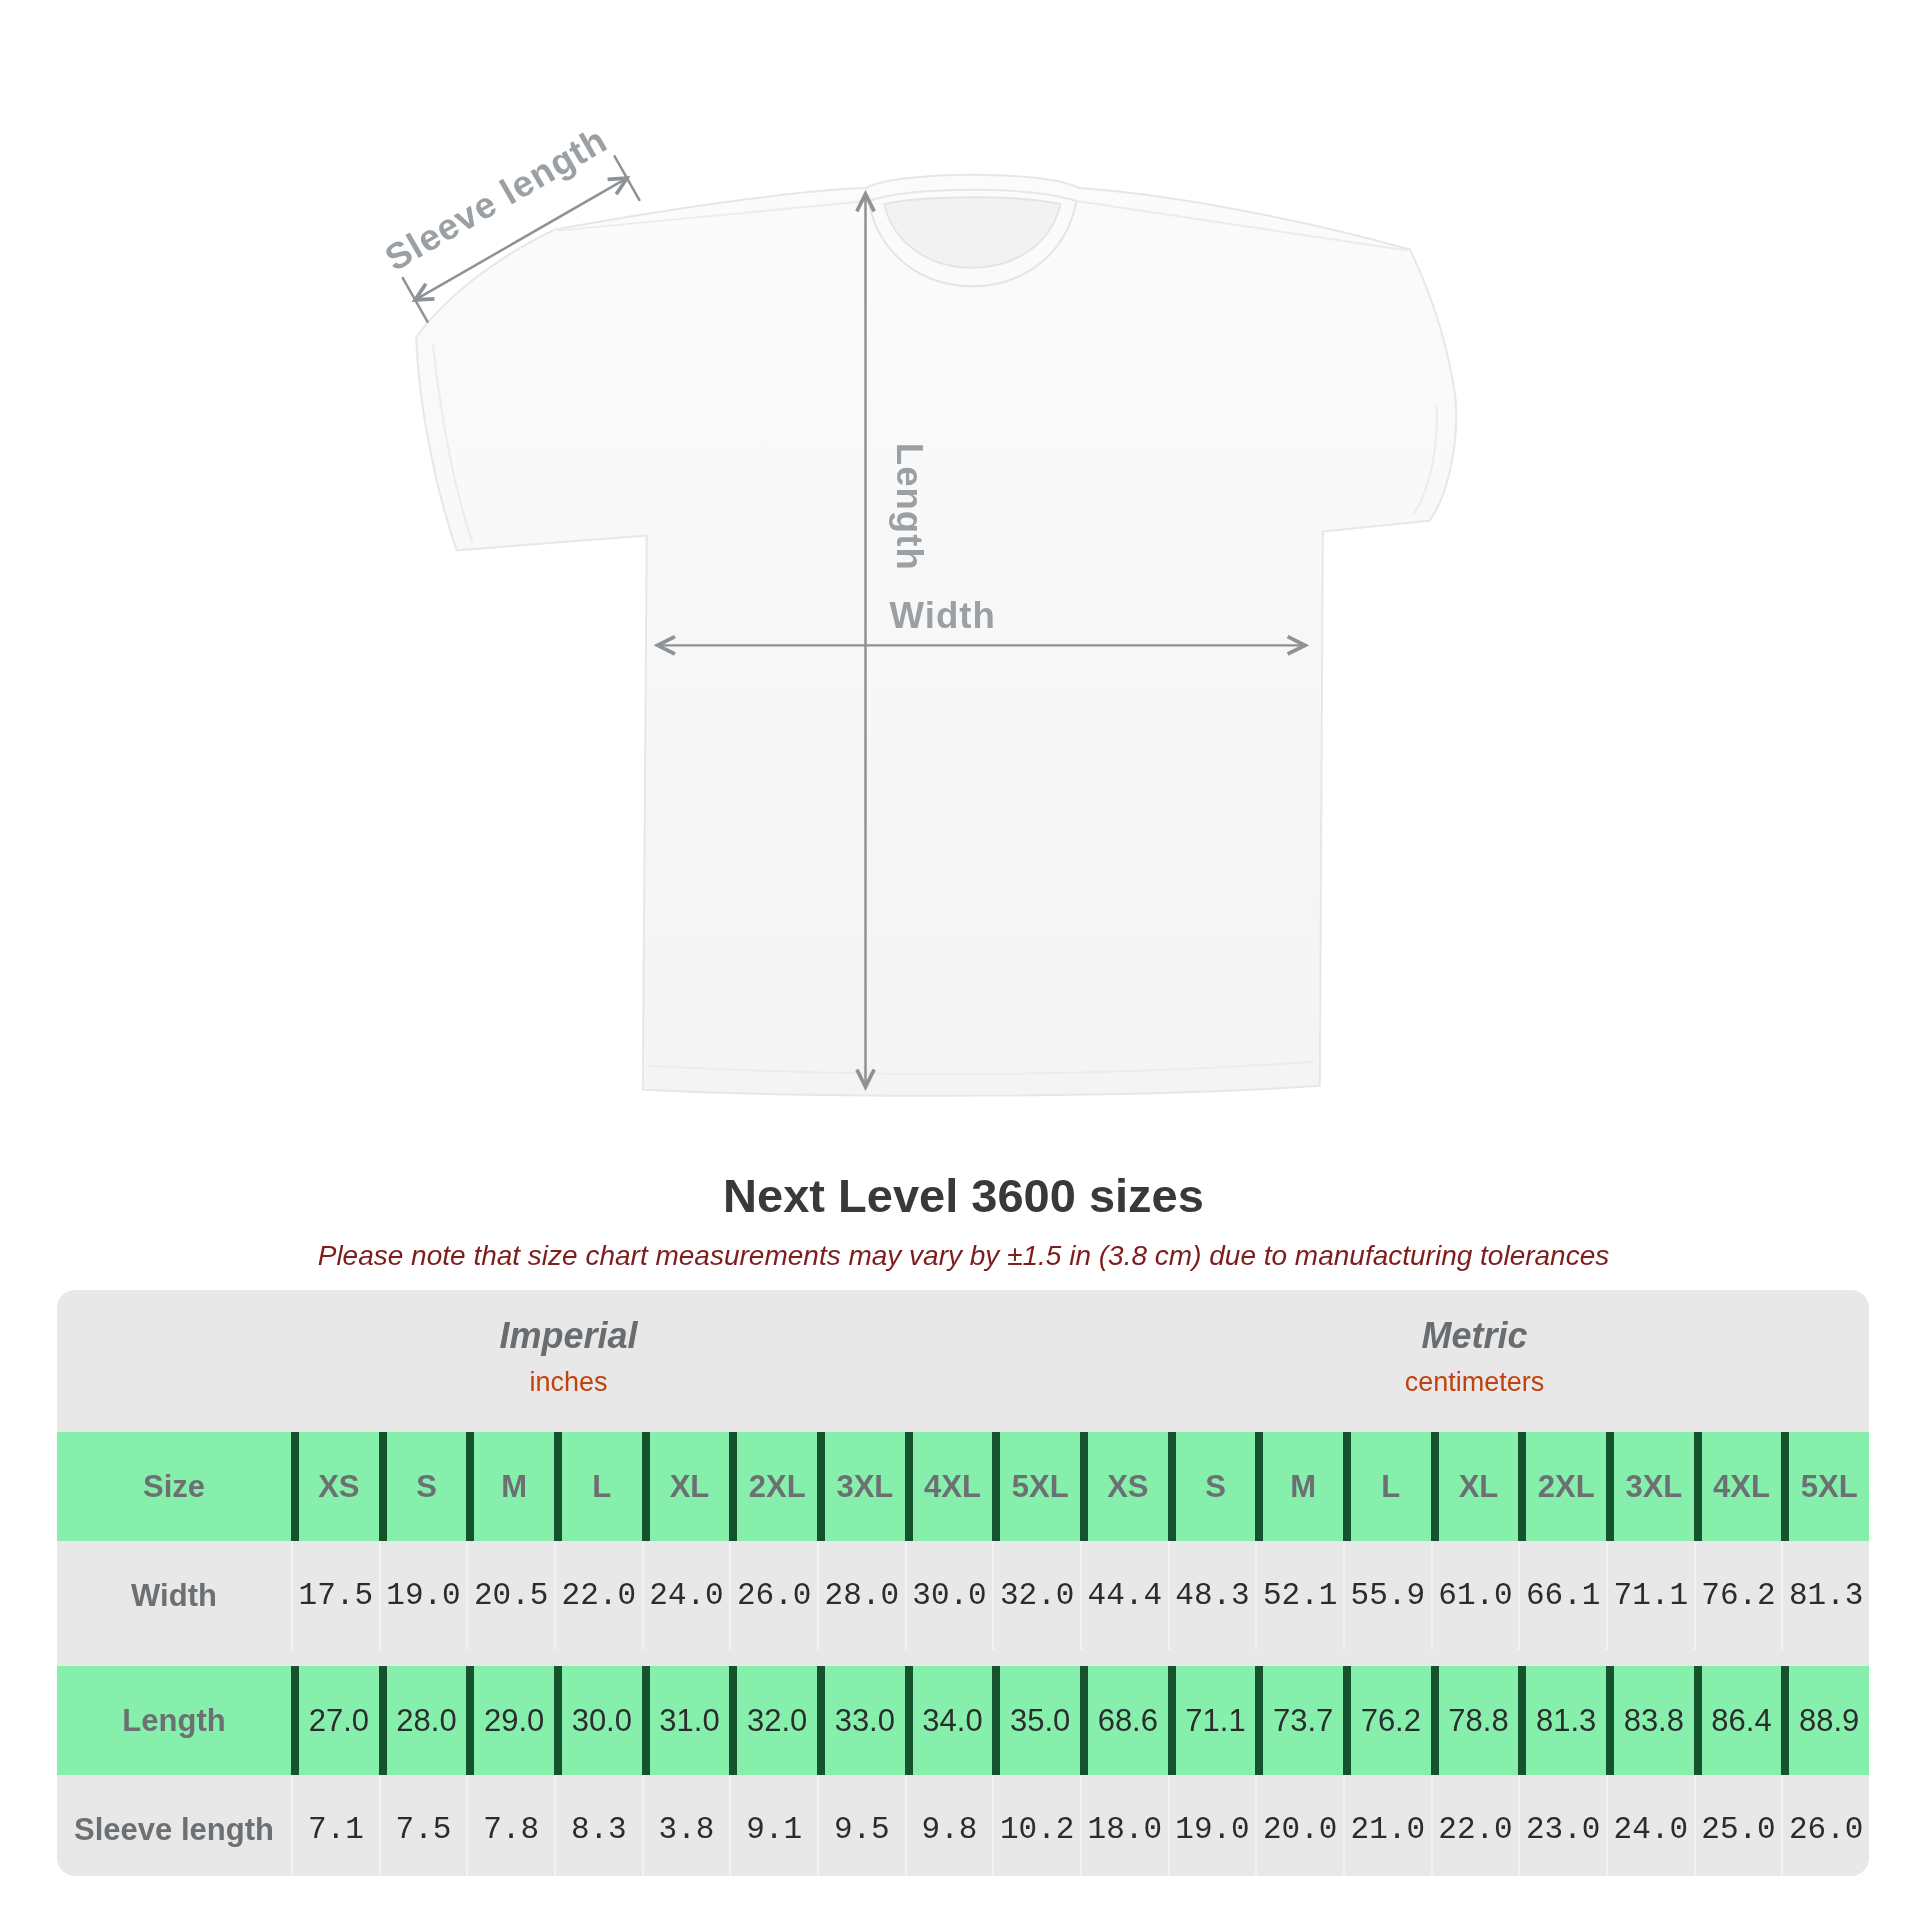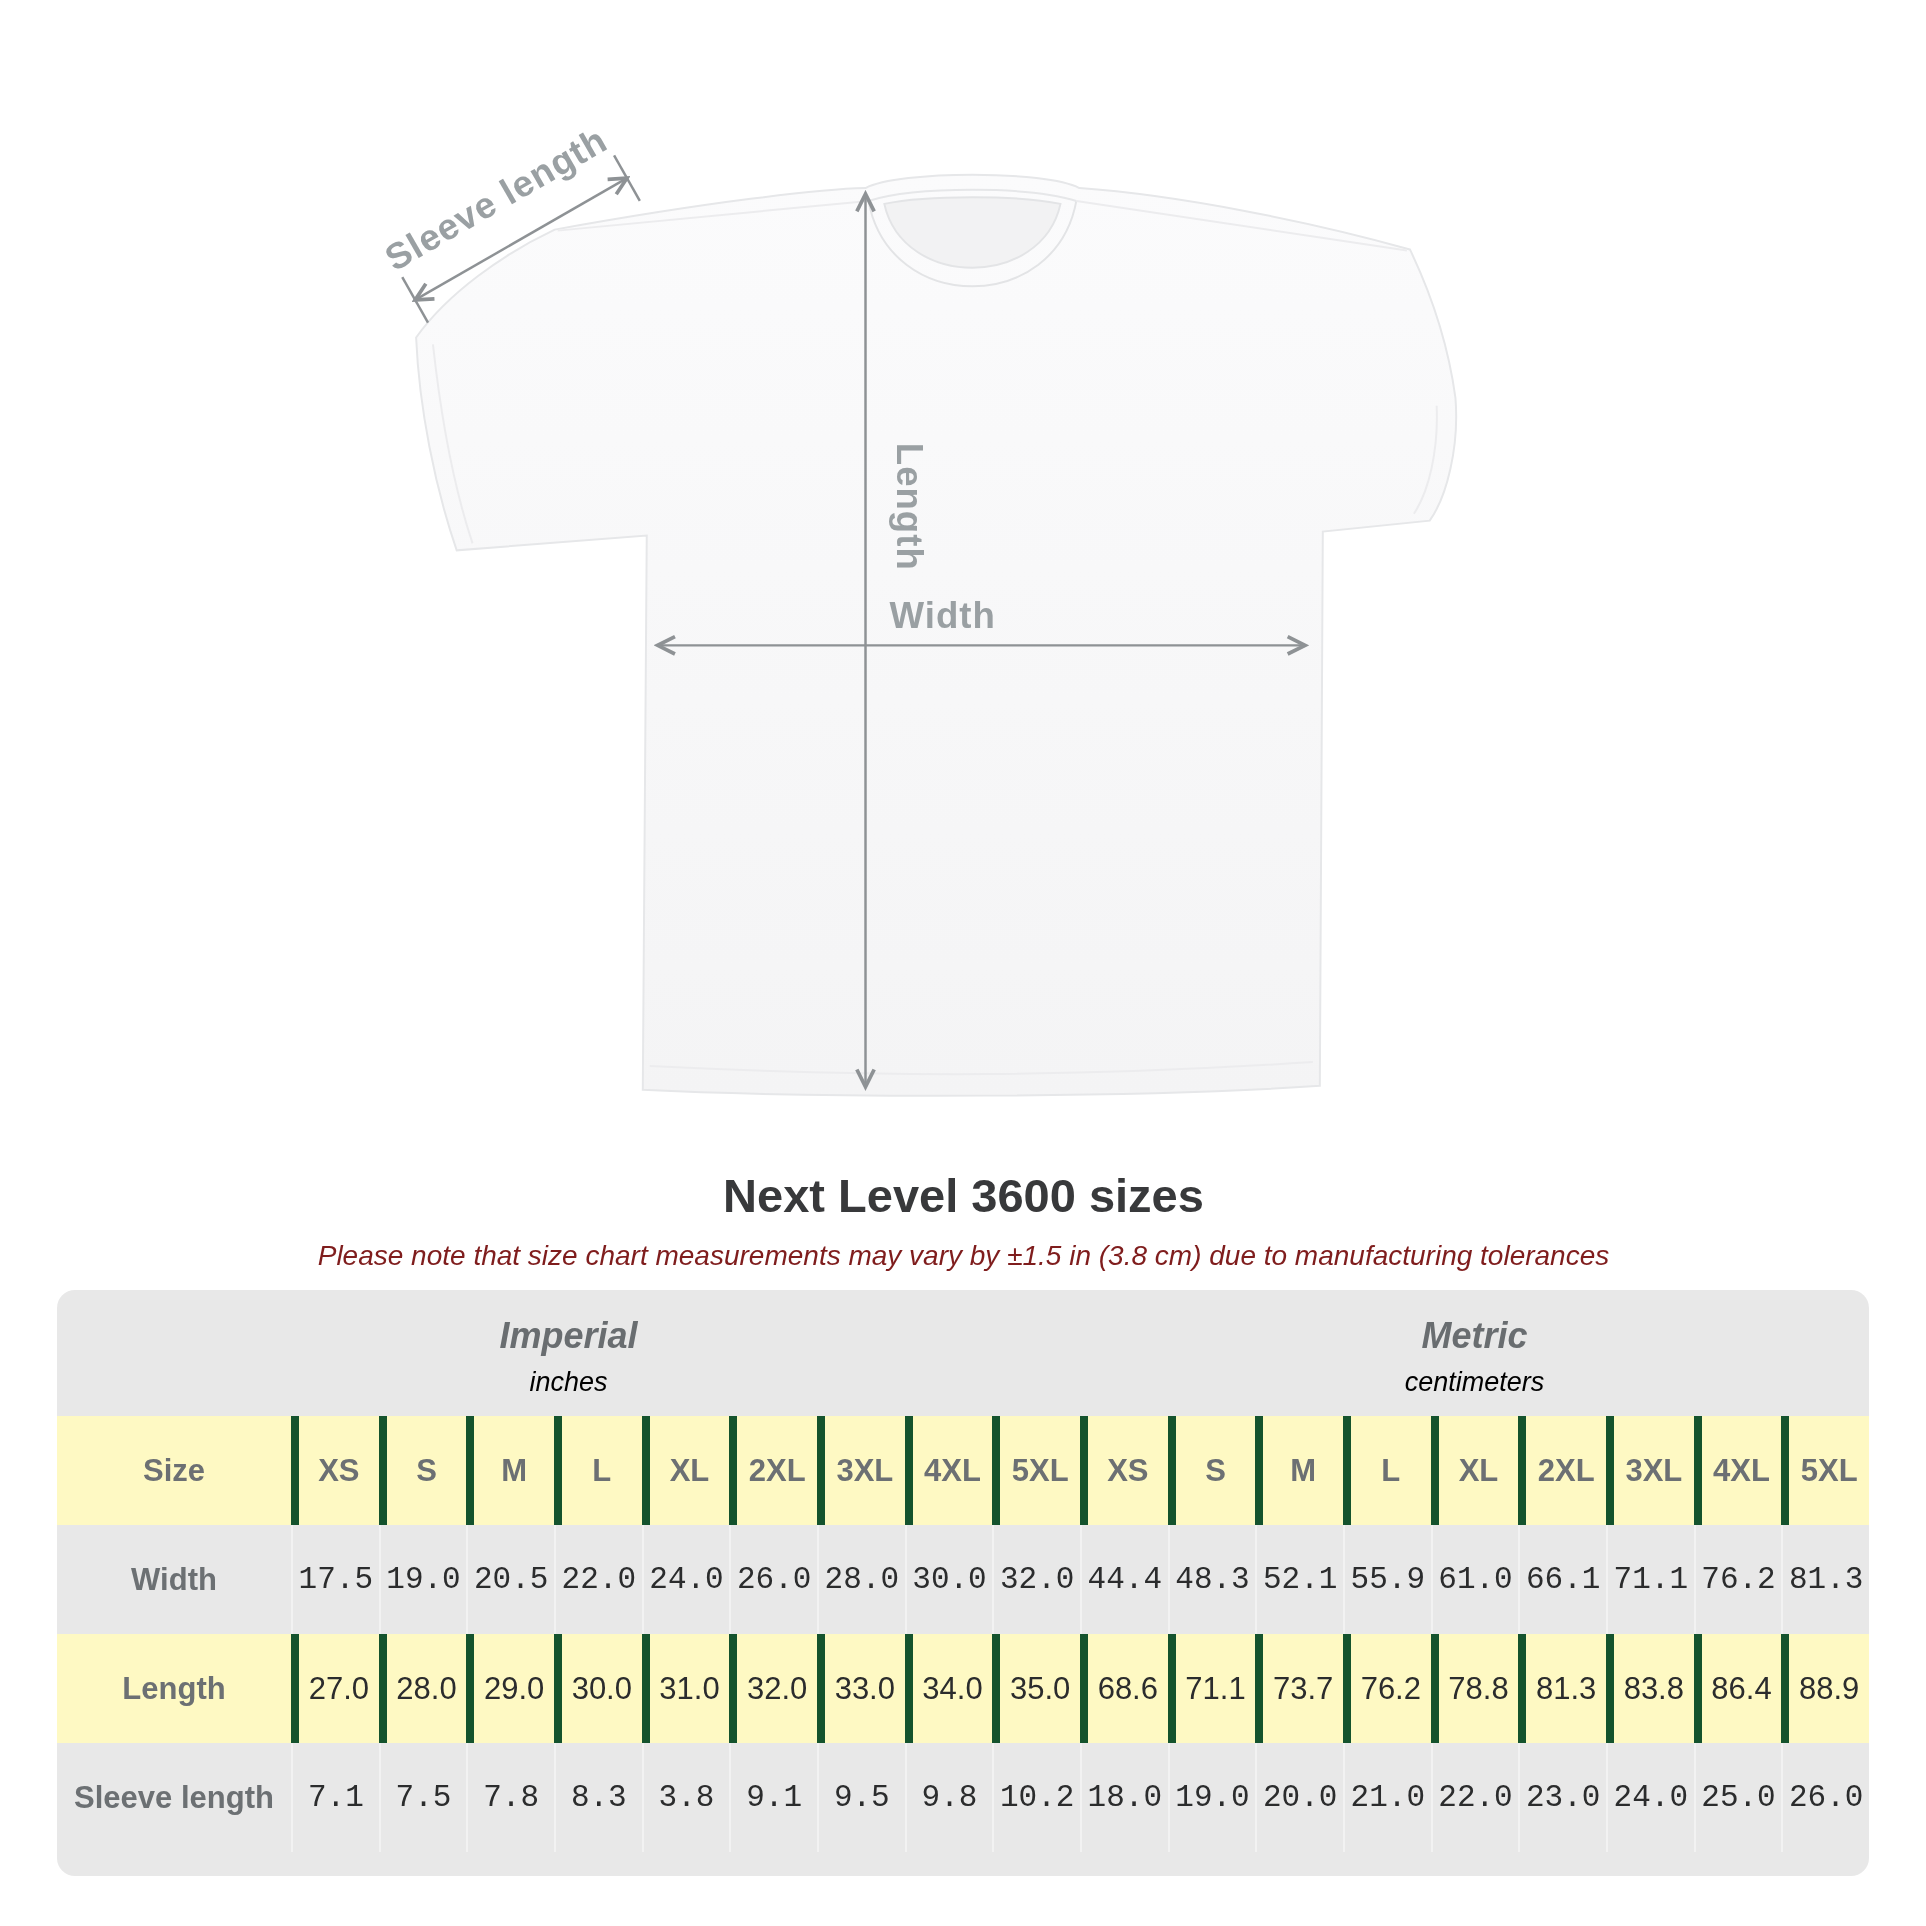--- a/index.html
+++ b/index.html
@@ -31,26 +31,26 @@
   }
   .unit-header{
     display:grid;height:126px;
     grid-template-columns:234px repeat(18,1fr);
     align-items:center;
   }
   .unit-cell{display:flex;flex-direction:column;align-items:center;gap:10px;padding-top:6px;}
   .unit-cell.imperial{grid-column:1/11;}
   .unit-cell.metric{grid-column:11/20;text-align:center;}
   .unit-name{font-size:36px;font-weight:bold;font-style:italic;color:#696d70;}
-  .unit-sub{font-size:27px;font-style:italic;color:#000000;}
+  .unit-sub{font-size:27px;color:#c2410c;}
   .trow{
     display:grid;height:109px;
     grid-template-columns:234px repeat(18,1fr);
   }
-  .row-light{background:#fef9c3;}
+  .row-light{background:#86efac;margin-top:16px;}
   .row-gray{background:transparent;}
   .cell{
     display:flex;align-items:center;justify-content:center;
     font-size:31px;color:#2b2c2d;
   }
   .cell-label,.cell-size{font-weight:bold;color:#6c7073;}
   .row-light .cell + .cell{border-left:8px solid #14532d;}
   .row-gray  .cell + .cell{border-left:2px solid #f2f2f2;font-family:Liberation Mono, monospace;}
 </style>
 </head>

